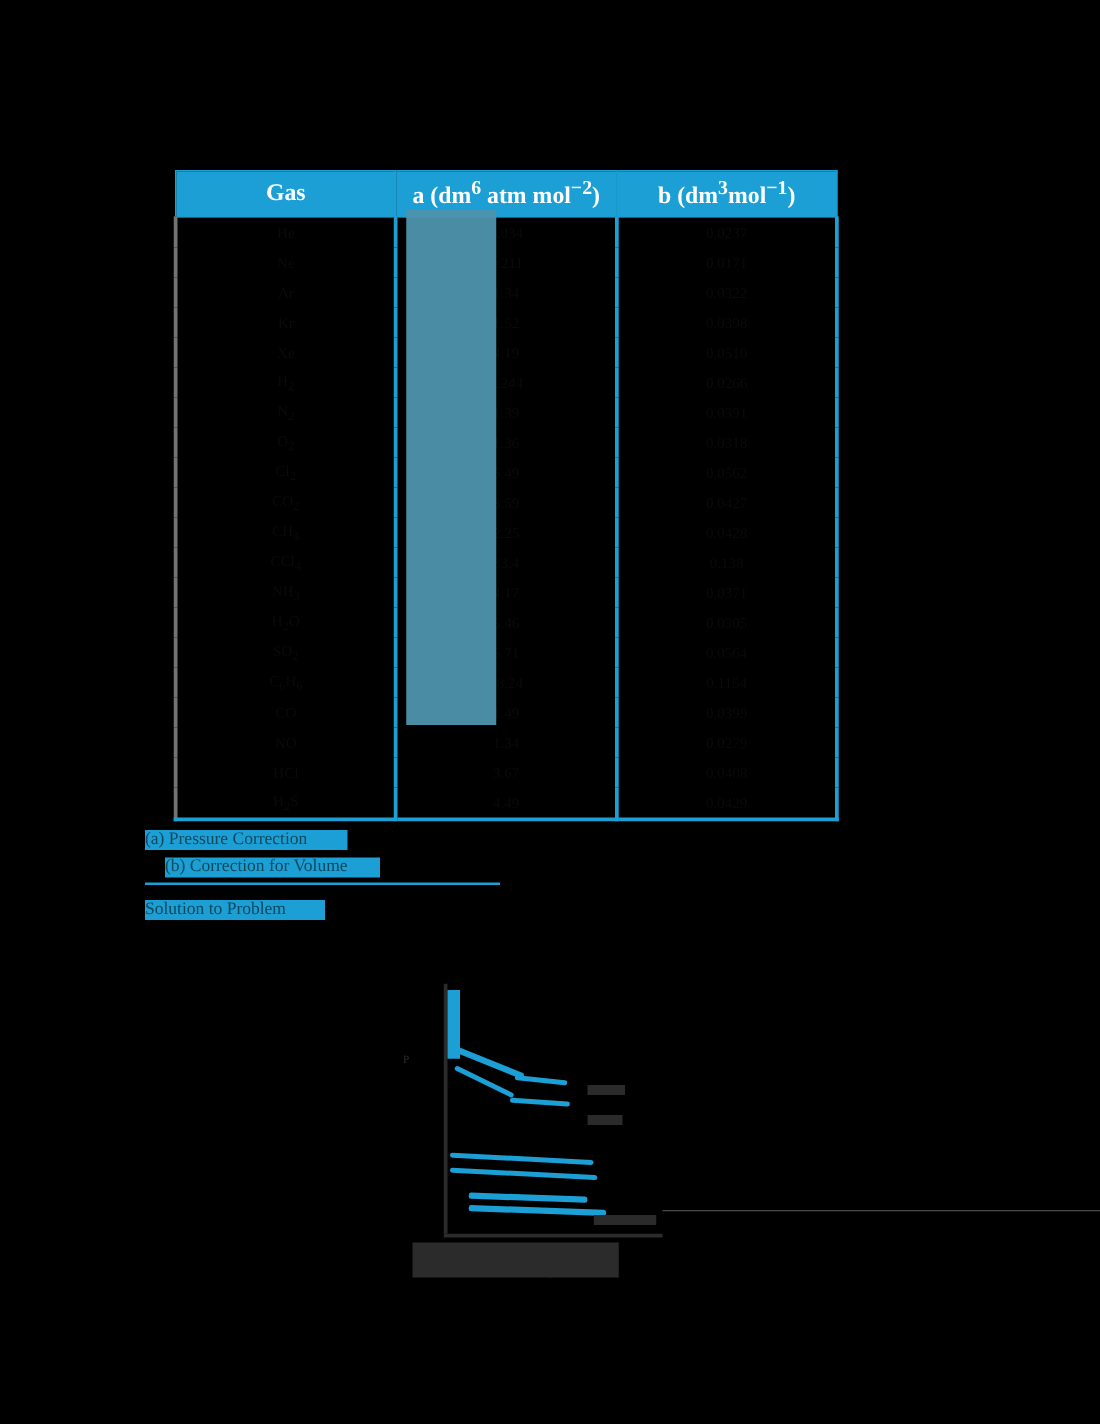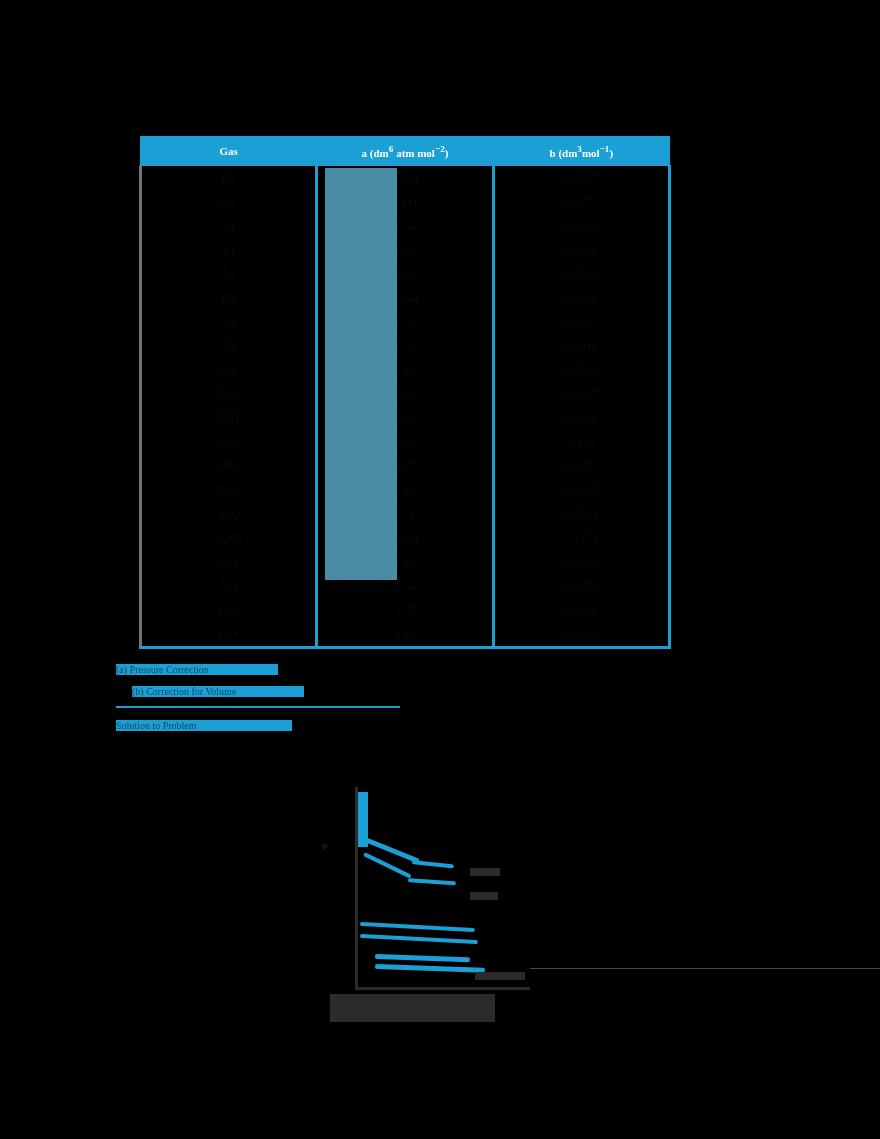--- a/index.html
+++ b/index.html
@@ -45,21 +45,21 @@
     top: 136px;
     width: 532px;
     border-collapse: collapse;
     table-layout: fixed;
   }
   .vdw-table th {
     background: #1b9fd4;
     color: #ffffff;
     font-family: "Liberation Serif", serif;
     font-weight: bold;
-    font-size: 11px;
+    font-size: 19px;
     padding: 5px 2px;
     border: 1px solid #1b9fd4;
     text-align: center;
     height: 18px;
   }
   .vdw-table td {
     border-left: 3px solid #737373;
     border-right: 3px solid #1b9fd4;
     color: #0a0a0a;
     font-size: 12px;
@@ -99,42 +99,42 @@
     line-height: 18px;
     padding-left: 3px;
     overflow: hidden;
     white-space: nowrap;
   }
 
   
   .q-line {
     position: absolute;
     left: 116px;
-    font-size: 10px;
+    font-size: 14px;
     color: #1b9fd4;
     white-space: nowrap;
     font-family: "Liberation Serif", serif;
   }
   .q-line.hl {
     background: #1b9fd4;
     color: #10485e;
   }
   #q-a { top: 664px; width: 162px; }
   #q-b { top: 686px; width: 172px; margin-left: 16px; }
   #q-underline {
     position: absolute;
     left: 116px;
     top: 706px;
     width: 284px;
     height: 2px;
     background: #1b9fd4;
   }
   #q-solution {
     top: 720px;
-    width: 176px;
+    width: 144px;
   }
 
   
   .figure {
     position: absolute;
     left: 320px;
     top: 782px;
     width: 240px;
     height: 270px;
   }

